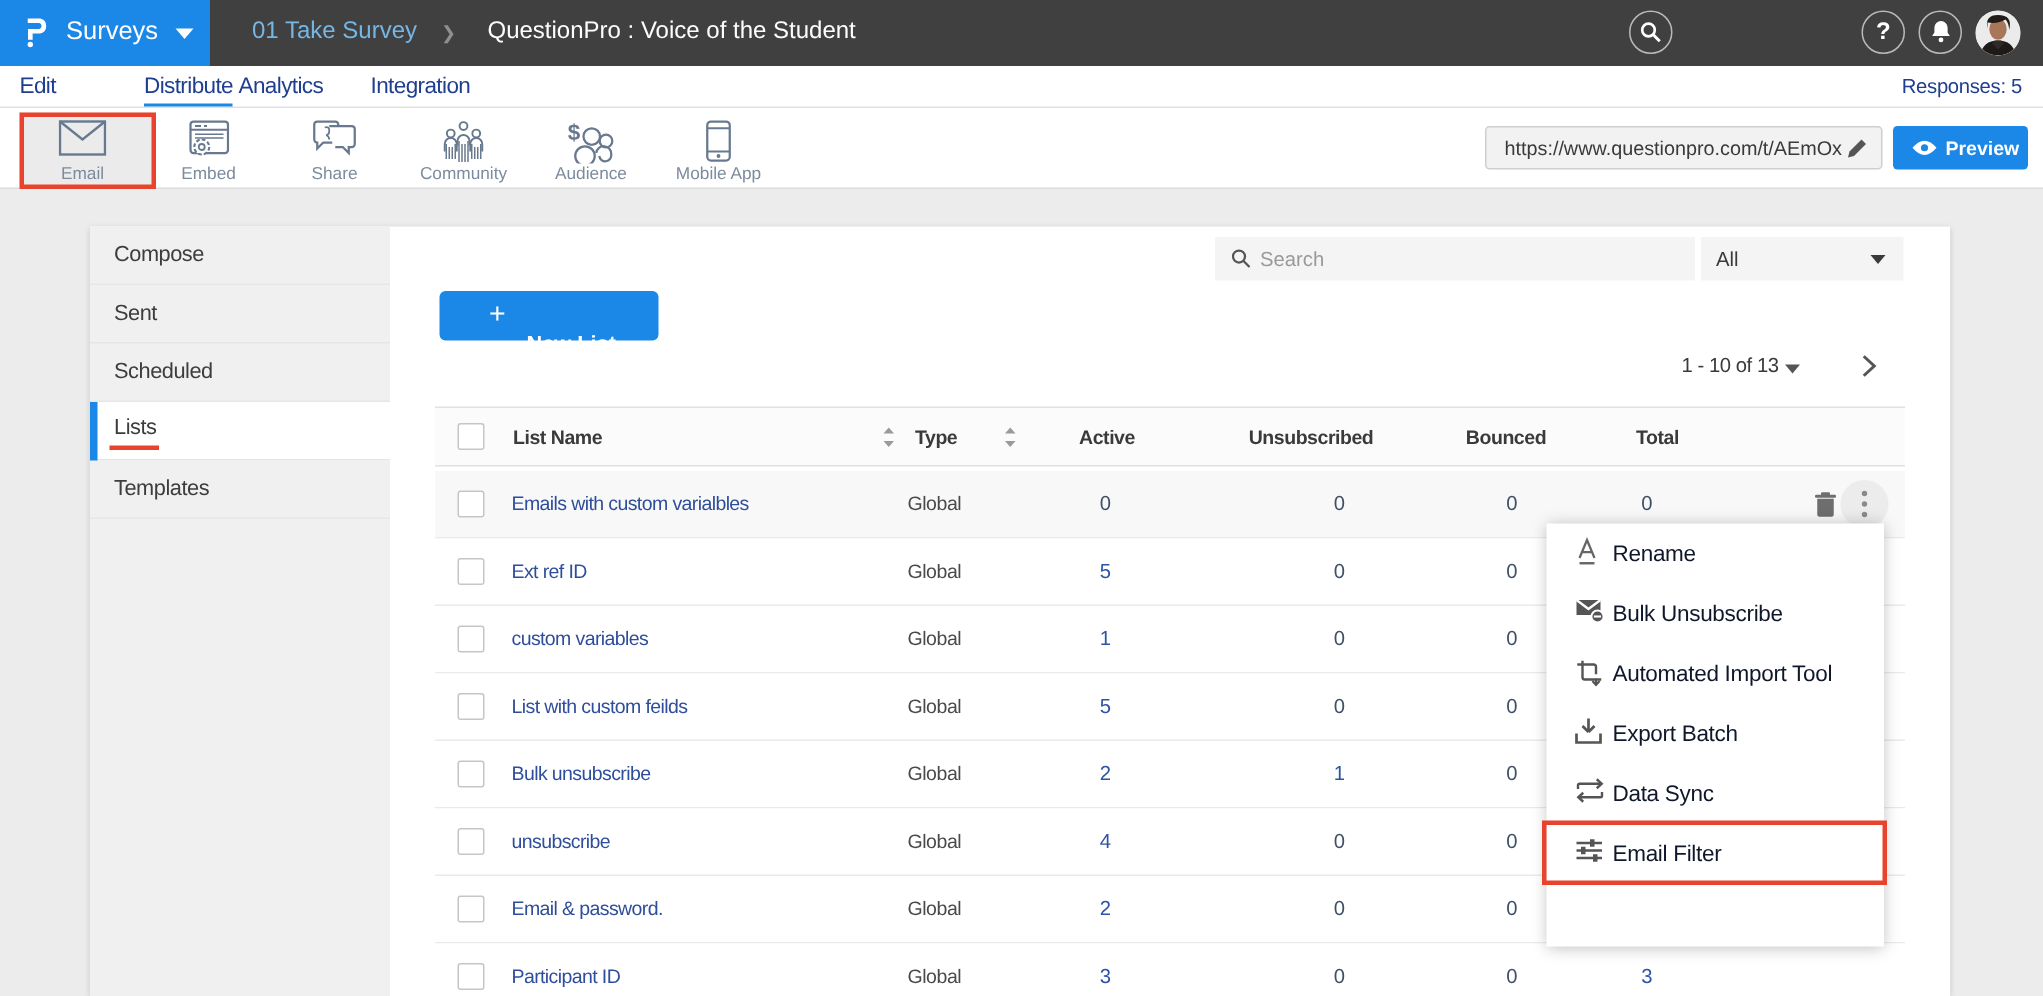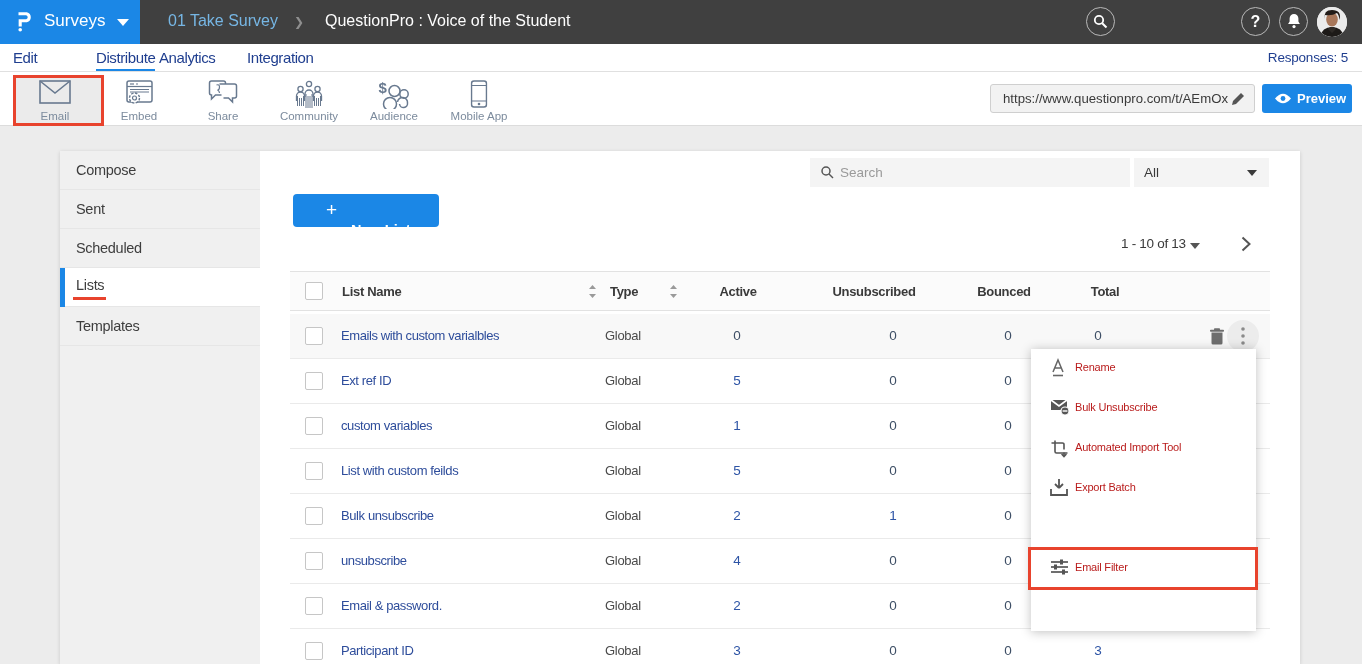--- a/index.html
+++ b/index.html
@@ -69,21 +69,21 @@
 .row .name { position:absolute; left:51px; top:14px; font-size:13px; letter-spacing:-0.4px; color:#2e4d9b; }
 .row .type { position:absolute; left:315px; top:14px; font-size:13px; letter-spacing:-0.3px; color:#4a4a4a; }
 .num { position:absolute; top:14px; font-size:13.5px; width:40px; text-align:center; }
 .n0 { color:#3e4f66; }
 .nb { color:#2d54a5; }
 
 
 #menu { position:absolute; left:971px; top:198px; width:225px; height:282px; background:#fff; box-shadow:0 1px 10px rgba(0,0,0,0.25); z-index:5; }
 .mi { position:absolute; left:0; width:225px; height:40px; }
 .mi .ic { position:absolute; left:19px; top:9px; }
-.mi .t { position:absolute; left:44px; top:12px; font-size:11px; letter-spacing:-0.2px; color:#b91c1c; font-weight:500; }
+.mi .t { position:absolute; left:44px; top:12px; font-size:15px; letter-spacing:-0.2px; color:#0f172a; font-weight:500; }
 #redfilter { position:absolute; left:968px; top:396px; width:230px; height:43px; border:3px solid #e8432d; z-index:6; }
 #dotcircle { position:absolute; left:1167px; top:169px; width:32px; height:32px; border-radius:50%; background:#ececec; }
 </style>
 </head>
 <body>
 
 <div id="topbar">
   <div id="logoarea">
     <svg width="16" height="24" viewBox="0 0 16 24" style="top:9px;">
       <path d="M1.5 4.8 H9.5 A3.6 3.6 0 0 1 9.5 11.8 H3.2 V17.5" fill="none" stroke="#fff" stroke-width="3.1"></path>
@@ -365,20 +365,29 @@
       </svg>
       <span class="t">Automated Import Tool</span>
     </div>
     <div class="mi" style="top:120px;">
       <svg class="ic" width="18" height="19" viewBox="0 0 18 19">
         <path d="M9 1 v9 M9 10 L5 6 M9 10 L13 6" stroke="#555" stroke-width="1.8" fill="none"></path>
         <path d="M1 11 v6 h16 v-6" fill="none" stroke="#555" stroke-width="1.8"></path>
       </svg>
       <span class="t">Export Batch</span>
     </div>
+    <div class="mi" style="top:160px;">
+      <svg class="ic" width="20" height="18" viewBox="0 0 20 18">
+        <path d="M2 8 v-2.5 a1 1 0 0 1 1-1 h14" fill="none" stroke="#555" stroke-width="1.6"></path>
+        <path d="M14.5 1.5 L17.8 4.5 L14.5 7.5" fill="none" stroke="#555" stroke-width="1.6"></path>
+        <path d="M18 10 v2.5 a1 1 0 0 1 -1 1 h-14" fill="none" stroke="#555" stroke-width="1.6"></path>
+        <path d="M5.5 10.5 L2.2 13.5 L5.5 16.5" fill="none" stroke="#555" stroke-width="1.6"></path>
+      </svg>
+      <span class="t">Data Sync</span>
+    </div>
     <div class="mi" style="top:200px;">
       <svg class="ic" width="19" height="18" viewBox="0 0 19 18">
         <line x1="1" y1="4" x2="18" y2="4" stroke="#555" stroke-width="1.7"></line>
         <line x1="1" y1="9" x2="18" y2="9" stroke="#555" stroke-width="1.7"></line>
         <line x1="1" y1="14" x2="18" y2="14" stroke="#555" stroke-width="1.7"></line>
         <rect x="10" y="1.5" width="3" height="5" fill="#555"></rect>
         <rect x="4" y="6.5" width="3" height="5" fill="#555"></rect>
         <rect x="12" y="11.5" width="3" height="5" fill="#555"></rect>
       </svg>
       <span class="t">Email Filter</span>

